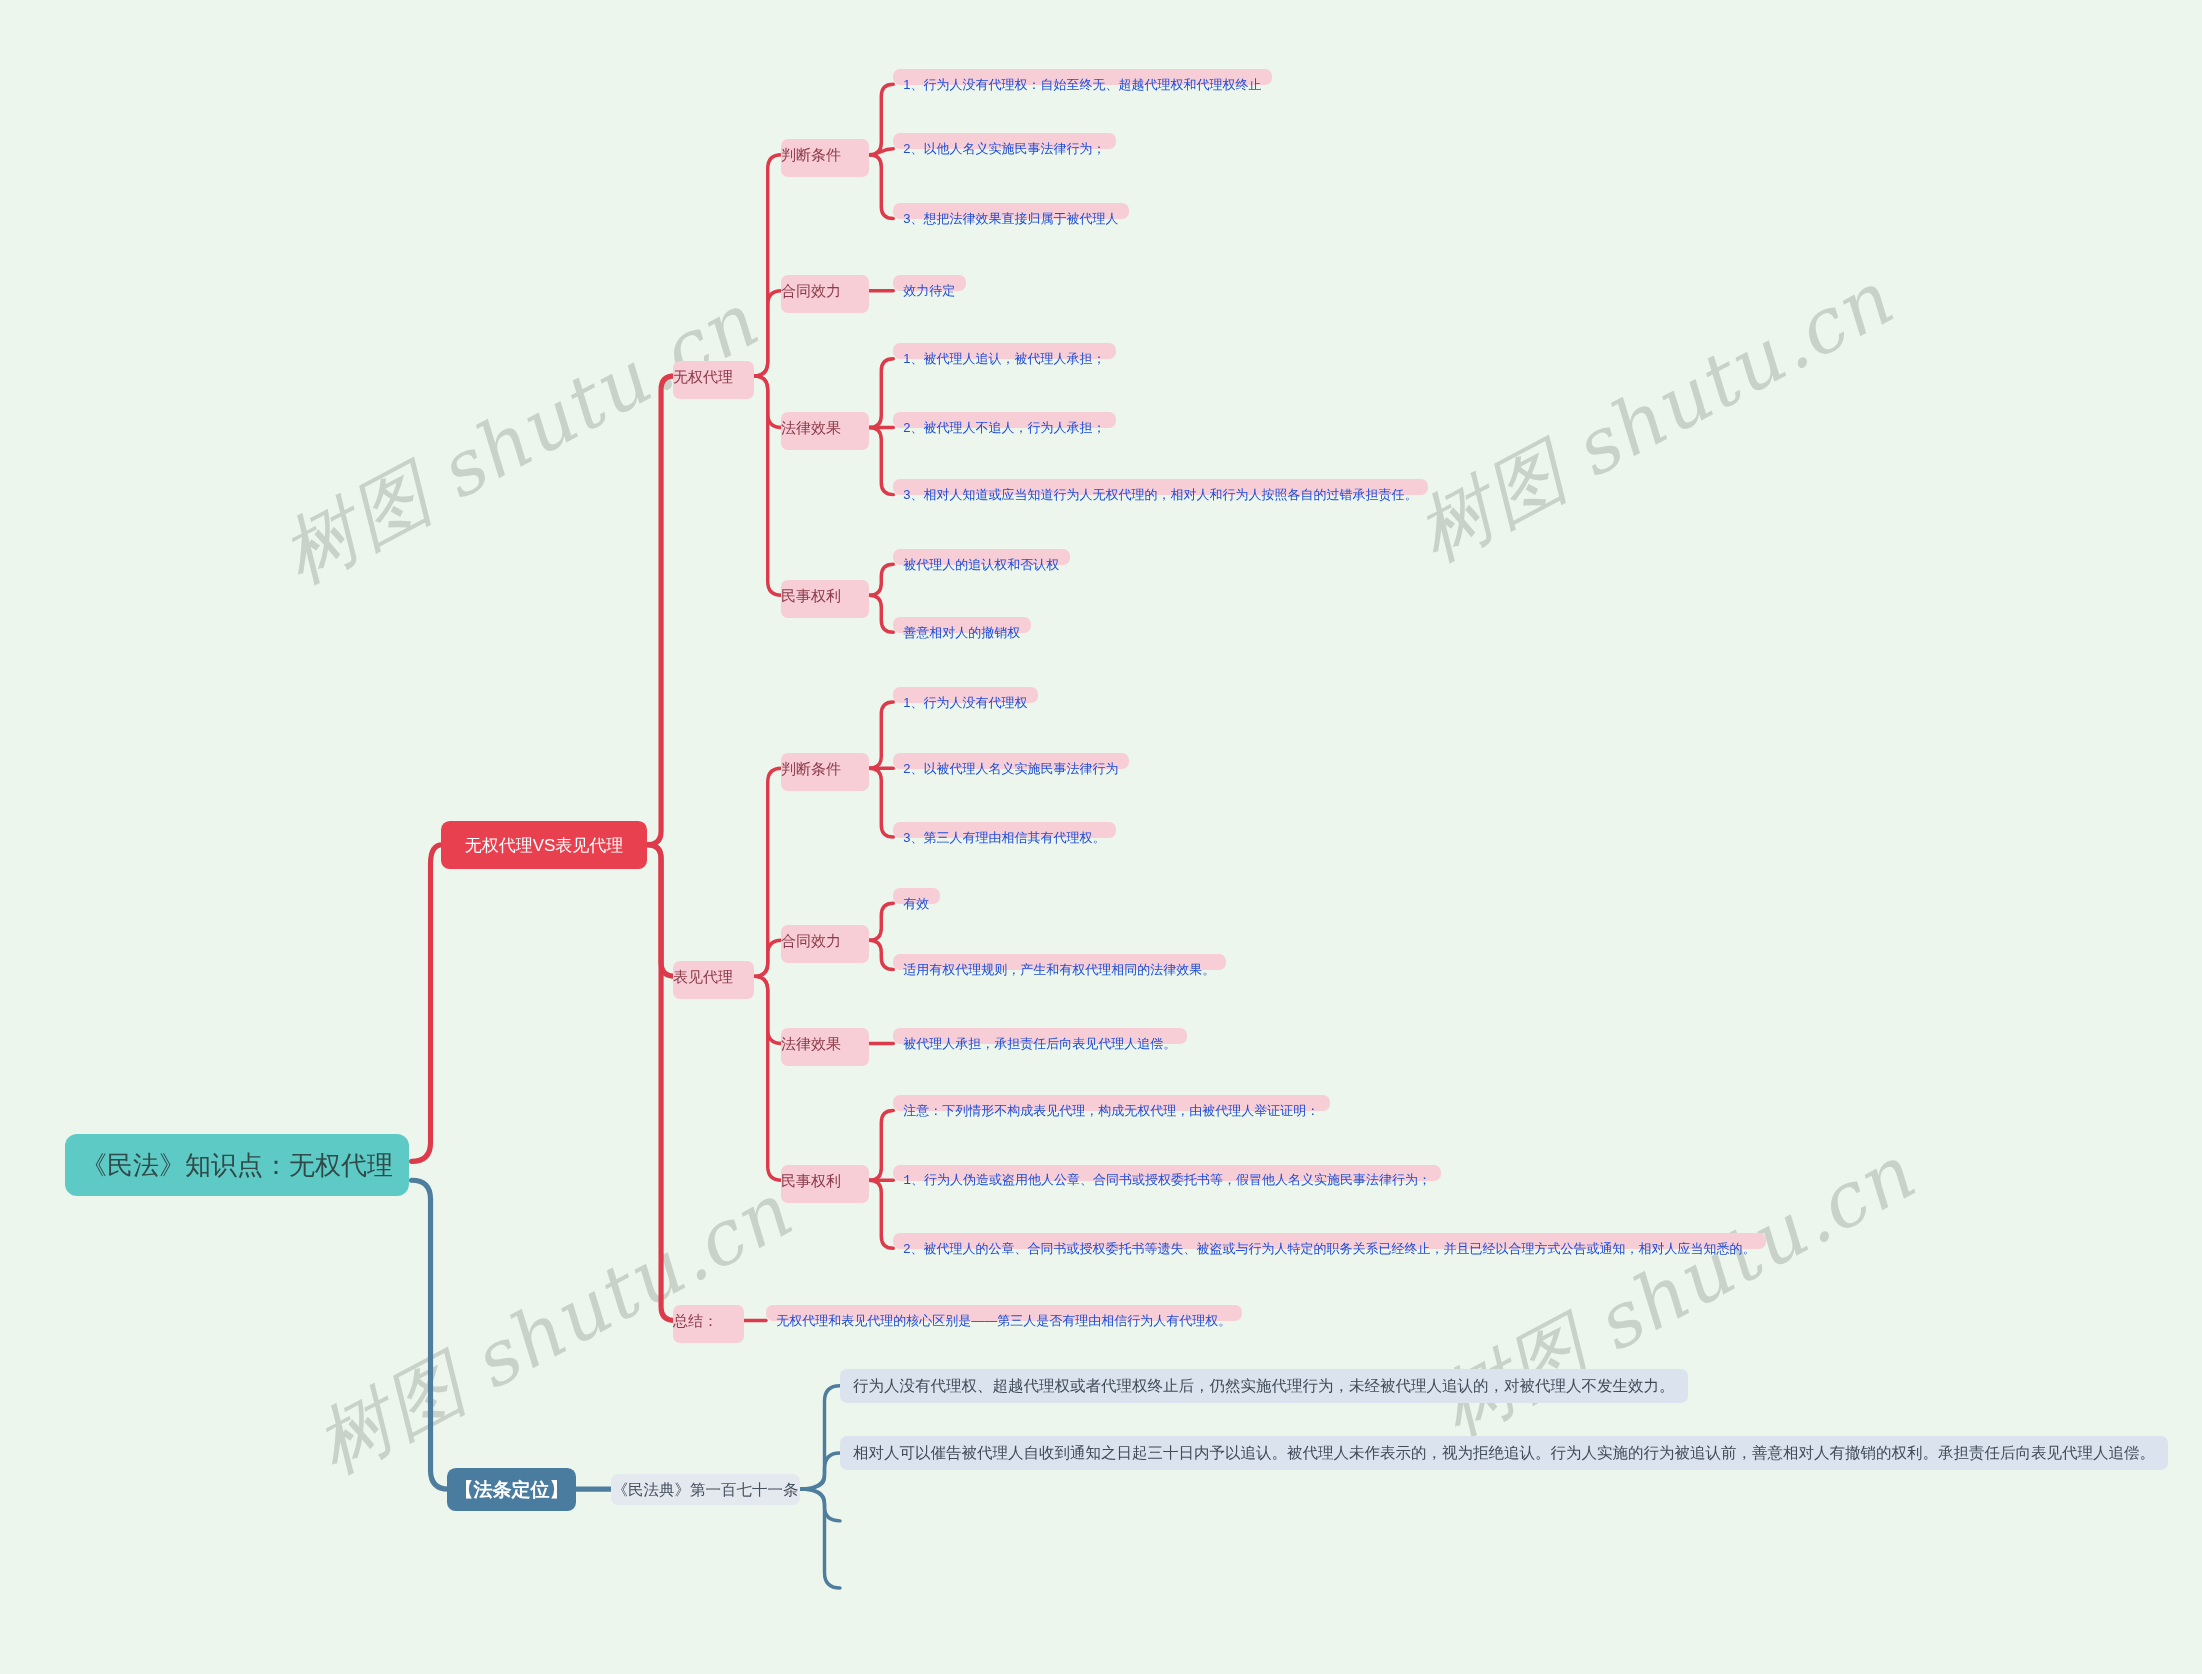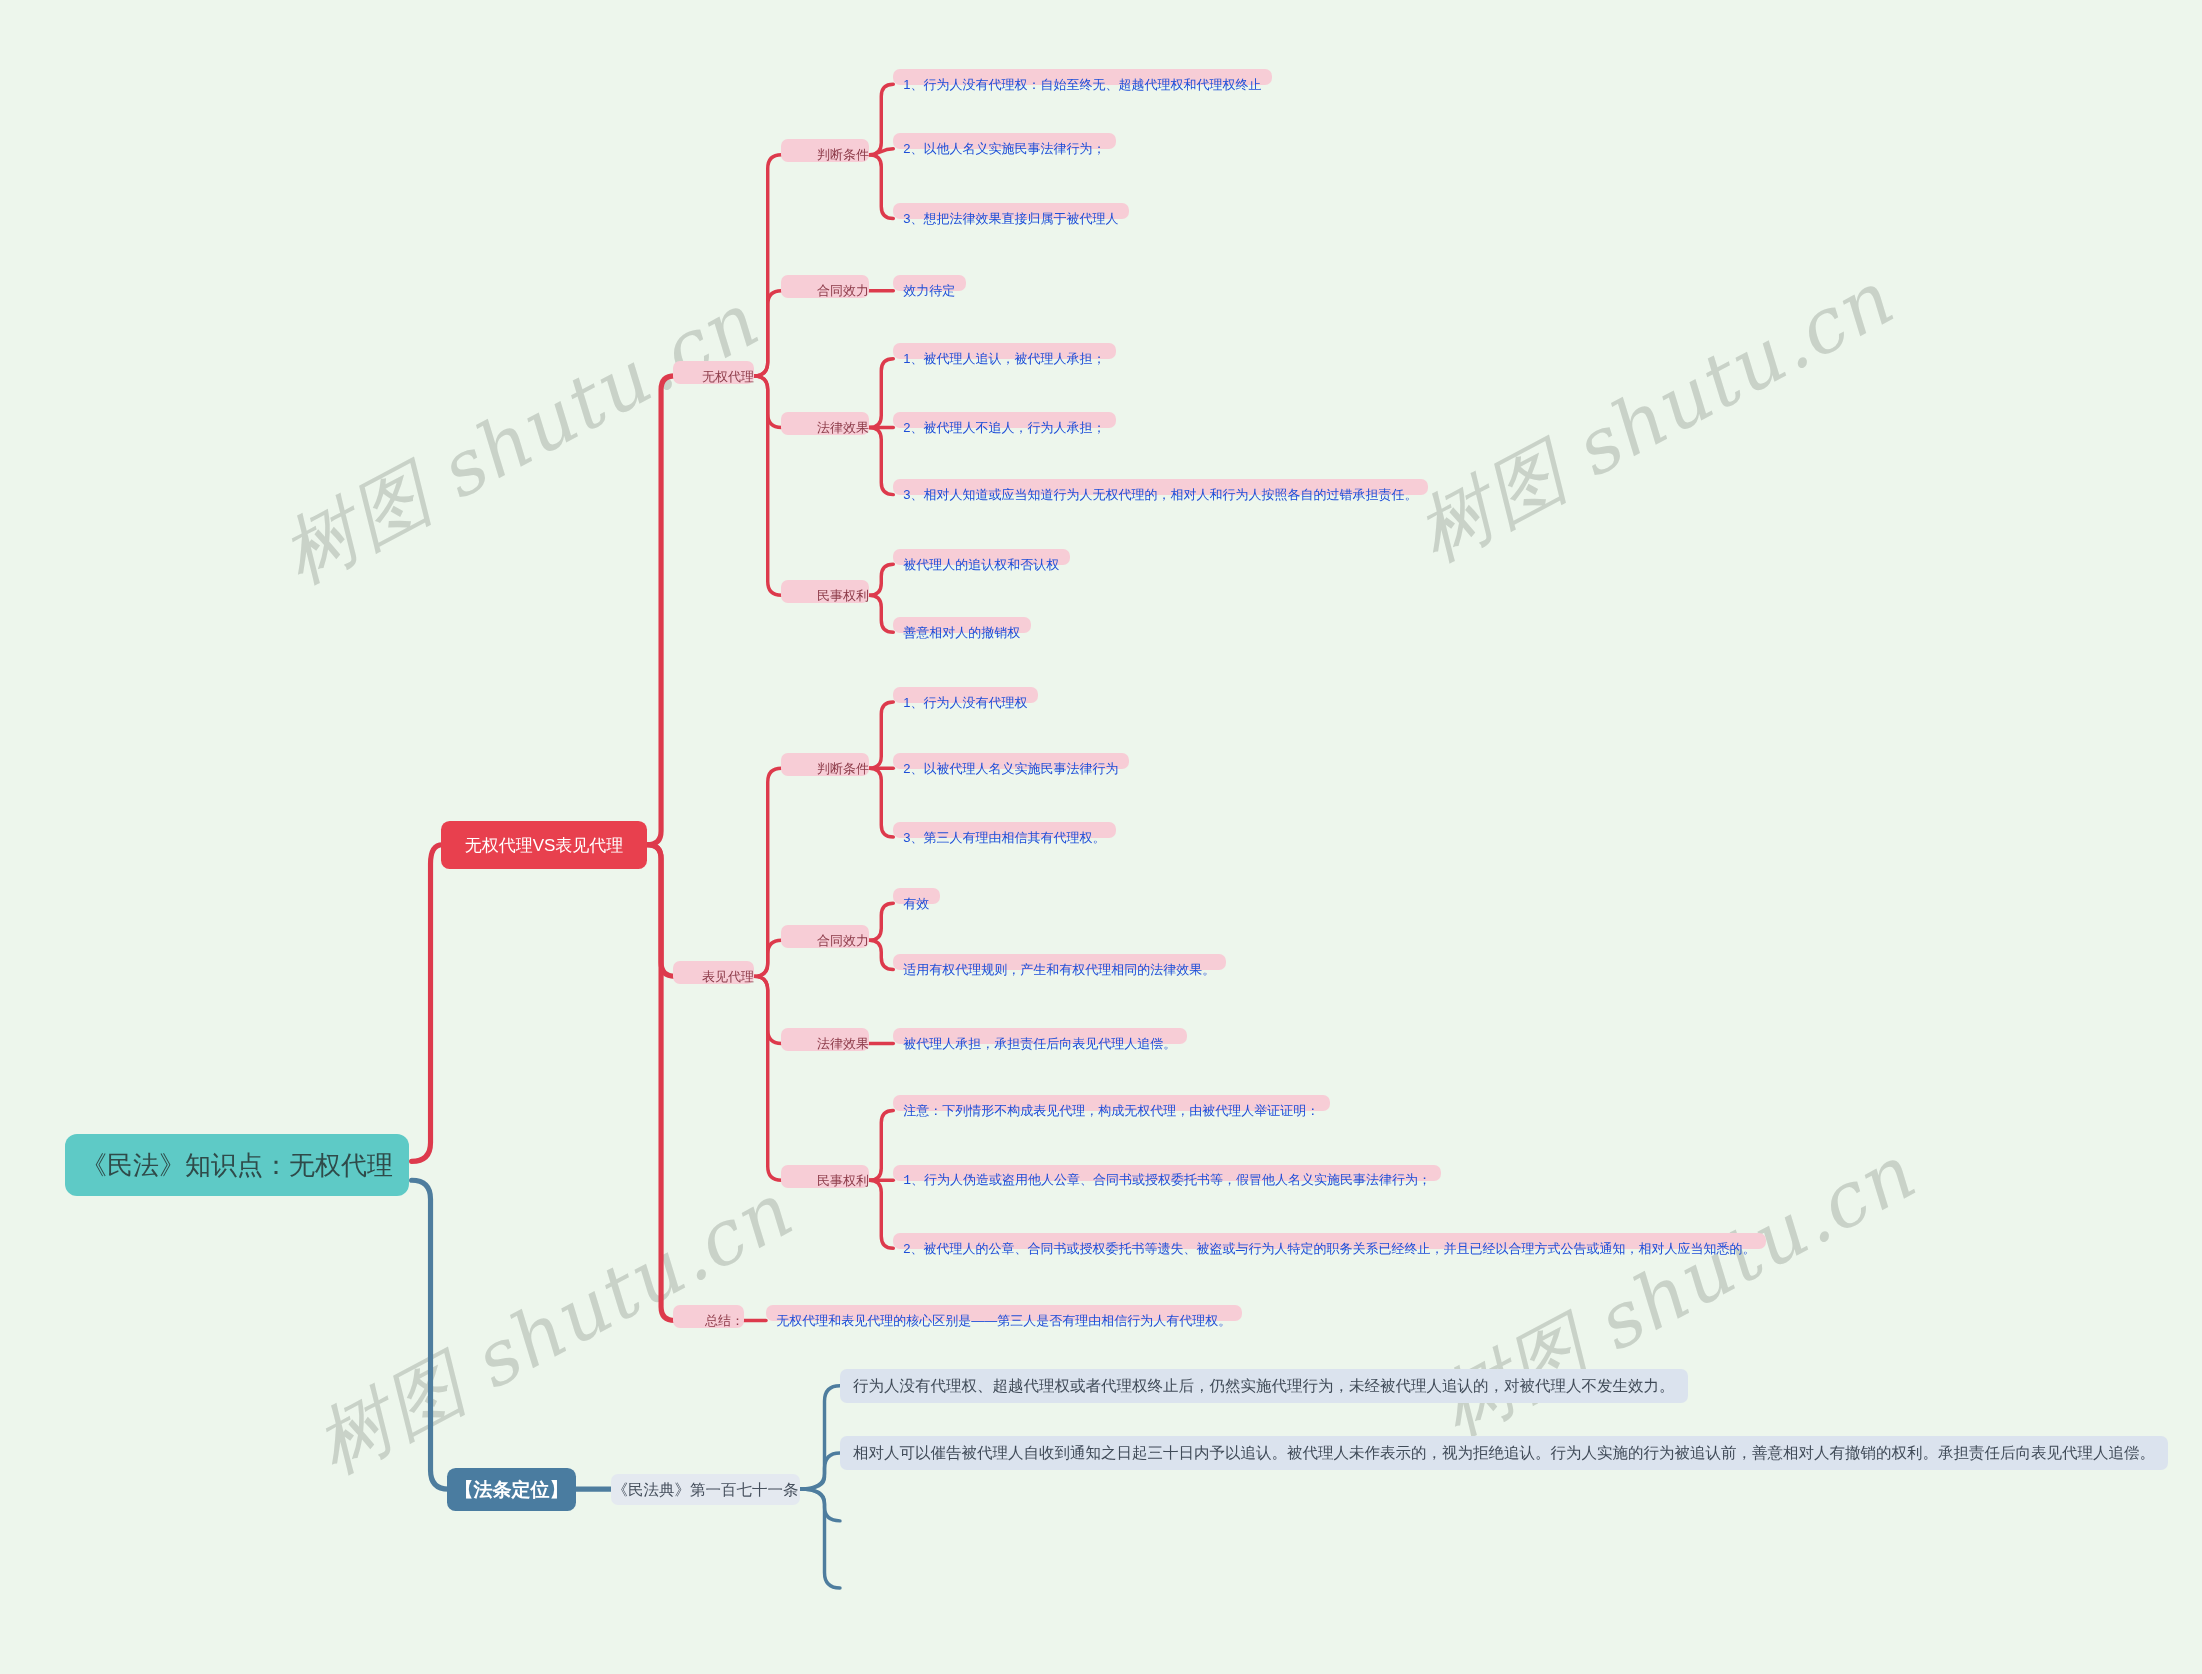--- a/index.html
+++ b/index.html
@@ -4,22 +4,22 @@
 <style>
   html,body{margin:0;padding:0;background:#edf6ec;}
   body{font-family:"Liberation Sans","DejaVu Sans",sans-serif;}
   #canvas{position:relative;width:2203px;height:1674px;background:#edf6ec;overflow:hidden;}
   #edges{position:absolute;left:0;top:0;width:2203px;height:1674px;}
   .n{position:absolute;box-sizing:border-box;white-space:nowrap;}
   .teal-root{background:#5ecac6;color:#2f4a49;border-radius:12px;font-size:26px;
     display:flex;align-items:center;justify-content:center;font-weight:500;}
   .red-node{background:#e8404e;color:#ffffff;border-radius:8.6px;font-size:17px;
     display:flex;align-items:center;justify-content:center;font-weight:400;}
-  .pink-label{background:#f7cdd6;color:#8c3a48;border-radius:6.9px;font-size:13px;
-    height:23px;line-height:31px;text-align:right;}
+  .pink-label{background:#f7cdd6;color:#8c3a48;border-radius:6.9px;font-size:15px;
+    height:38px;line-height:31px;text-align:left;}
   .pink-leaf{background:#f7cdd6;color:#1d4ed8;border-radius:6.9px;font-size:13px;
     height:16px;line-height:31px;padding:0 10.3px;}
   .blue-node{background:#4a7ca0;color:#ffffff;border-radius:8.6px;font-size:19px;font-weight:700;
     display:flex;align-items:center;justify-content:center;}
   .article-node{background:#e4e9f0;color:#454f5c;border-radius:6.9px;font-size:15.5px;
     height:31px;line-height:31px;text-align:center;}
   .law-leaf{background:#dbe3ee;color:#404b58;border-radius:6.9px;font-size:15.5px;
     height:34px;line-height:34px;padding:0 13px;}
   .watermark{position:absolute;font-family:"DejaVu Serif","Liberation Serif",serif;
     font-size:76px;font-style:italic;color:#99a399;opacity:0.42;letter-spacing:1.7px;

